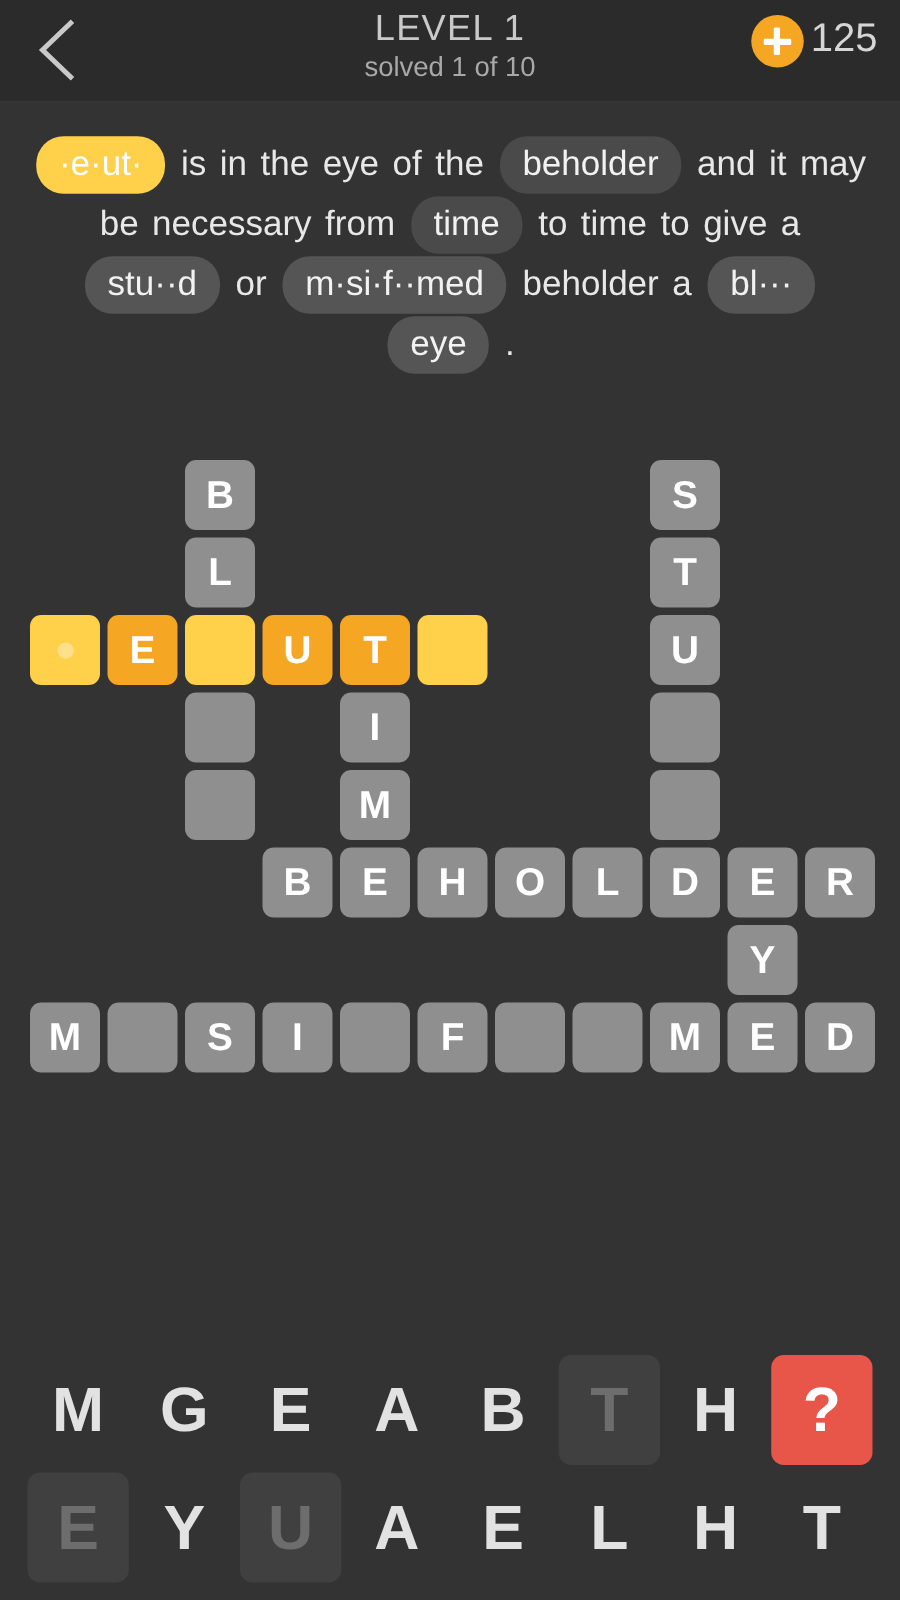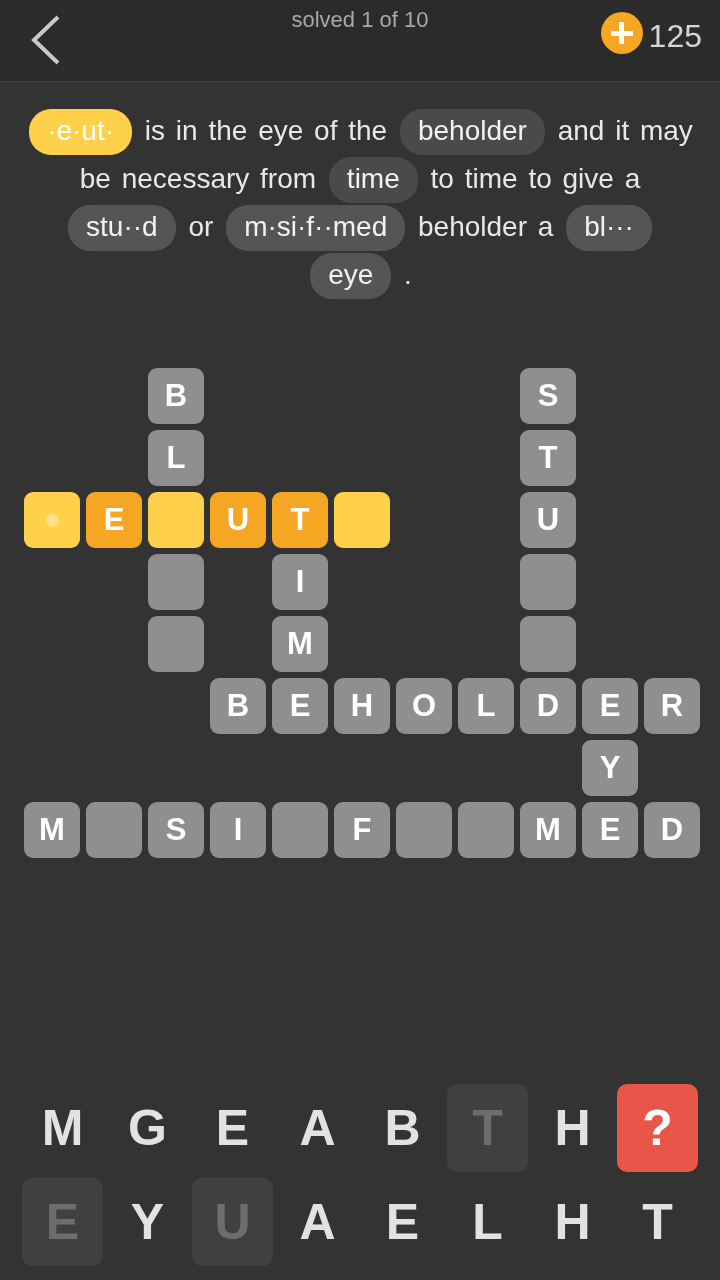--- a/index.html
+++ b/index.html
@@ -29,21 +29,21 @@
   }
   .level-title {
     font-size: 29px; color: #c9c9c9; letter-spacing: 1px;
     line-height: 34px; font-weight: 400;
   }
   .level-sub {
     font-size: 22px; color: #a8a8a8; line-height: 28px; font-weight: 400;
   }
   .coin-wrap {
     position: absolute; right: 18px; top: 12px;
-    display: flex; align-items: flex-end; gap: 6px;
+    display: flex; align-items: flex-start; gap: 6px;
   }
   .coin-badge {
     width: 42px; height: 42px; border-radius: 50%;
     background: #f5a623;
     display: flex; align-items: center; justify-content: center;
     position: relative;
   }
   .coin-badge .plus-h, .coin-badge .plus-v {
     position: absolute; background: #fff; border-radius: 1px;
   }
@@ -132,20 +132,21 @@
 
 <div class="header">
   <div class="back-btn">
     <span>
       <svg width="34" height="52" viewBox="0 0 34 52">
         <polyline points="29,3 5,26 29,49" fill="none" stroke="#c9c9c9" stroke-width="4"></polyline>
       </svg>
     </span>
   </div>
   <div class="header-center">
+    <div class="level-title">LEVEL 1</div>
     <div class="level-sub">solved 1 of 10</div>
   </div>
   <div class="coin-wrap">
     <div class="coin-badge">
       <span class="plus-h"></span>
         <span class="plus-v"></span>
     </div>
     <div class="coin-count">125</div>
   </div>
 </div>

